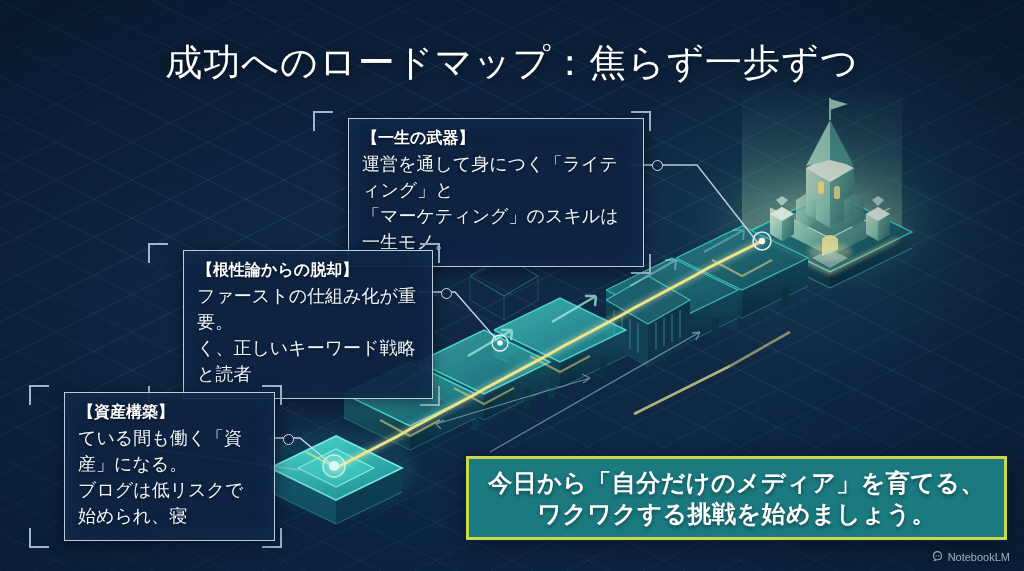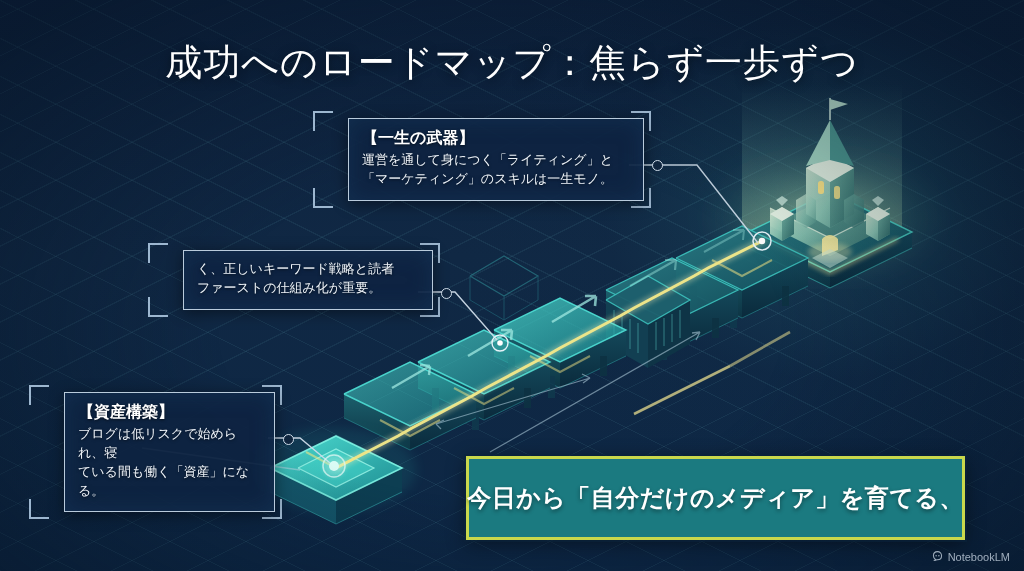--- a/index.html
+++ b/index.html
@@ -76,38 +76,38 @@
   .callout .c-title {
     color: #ffffff;
     font-weight: bold;
     font-size: 16px;
     line-height: 1.25;
     margin-bottom: 3px;
     text-shadow: 0 1px 3px rgba(0,0,0,0.6);
   }
   .callout .c-body {
     color: #f0f5fa;
-    font-size: 13px;
+    font-size: 18px;
     line-height: 1.45;
     text-shadow: 0 1px 3px rgba(0,0,0,0.6);
   }
   .node-dot {
     position: absolute;
     width: 9px; height: 9px;
     border-radius: 50%;
     border: 1.6px solid #cfdce9;
     background: #10263f;
   }
 
   
   .cta {
     position: absolute;
     left: 466px;
     top: 456px;
-    width: 499px;
+    width: 541px;
     height: 84px;
     background: #1b7a80;
     border: 3px solid #c9d84c;
     box-sizing: border-box;
     display: flex;
     flex-direction: column;
     align-items: center;
     justify-content: center;
     box-shadow: 0 0 0 2px rgba(10,35,60,0.6), 0 4px 18px rgba(0,0,0,0.45);
   }
@@ -408,43 +408,45 @@
   </div>
 
   <div class="callout" style="left:155px; top:250px; width:250px;">
     <div class="bracket">
       <i class="tl"></i>
       <i class="tr"></i>
       <i class="bl"></i>
       <i class="br"></i>
     </div>
     <div class="panel">
+      <div class="c-title">【根性論からの脱却】</div>
+      <div class="c-body">ファーストの仕組み化が重要。</div>
       <div class="c-body">く、正しいキーワード戦略と読者</div>
-      <div class="c-body">ファーストの仕組み化が重要。</div>
     </div>
     <div class="node-dot" style="right:-19px; top:38px;"></div>
   </div>
 
   <div class="callout" style="left:36px; top:392px; width:211px;">
     <div class="bracket">
       <i class="tl"></i>
       <i class="tr"></i>
       <i class="bl"></i>
       <i class="br"></i>
     </div>
     <div class="panel">
       <div class="c-title">【資産構築】</div>
+      <div class="c-body">ている間も働く「資産」になる。</div>
       <div class="c-body">ブログは低リスクで始められ、寝</div>
-      <div class="c-body">ている間も働く「資産」になる。</div>
     </div>
     <div class="node-dot" style="right:-19px; top:42px;"></div>
   </div>
 
   <div class="cta">
     <div>今日から「自分だけのメディア」を育てる、</div>
+    <div>ワクワクする挑戦を始めましょう。</div>
   </div>
 
   <div class="watermark">
     <svg width="13" height="13" viewBox="0 0 16 16">
       <path d="M8 2 C5 2 3 4.2 3 7 C3 9 4 10.6 5.4 11.6 C5 12.4 4.3 13 4.3 13 C5.6 13 6.7 12.4 7.3 11.9 C7.5 11.9 7.8 12 8 12 C11 12 13 9.8 13 7 C13 4.2 11 2 8 2 Z" fill="none" stroke="#b9c6d4" stroke-width="1.3"></path>
       <circle cx="6.3" cy="7" r="0.9" fill="#b9c6d4"></circle>
       <circle cx="9.7" cy="7" r="0.9" fill="#b9c6d4"></circle>
     </svg>
     <span>NotebookLM</span>
   </div>

